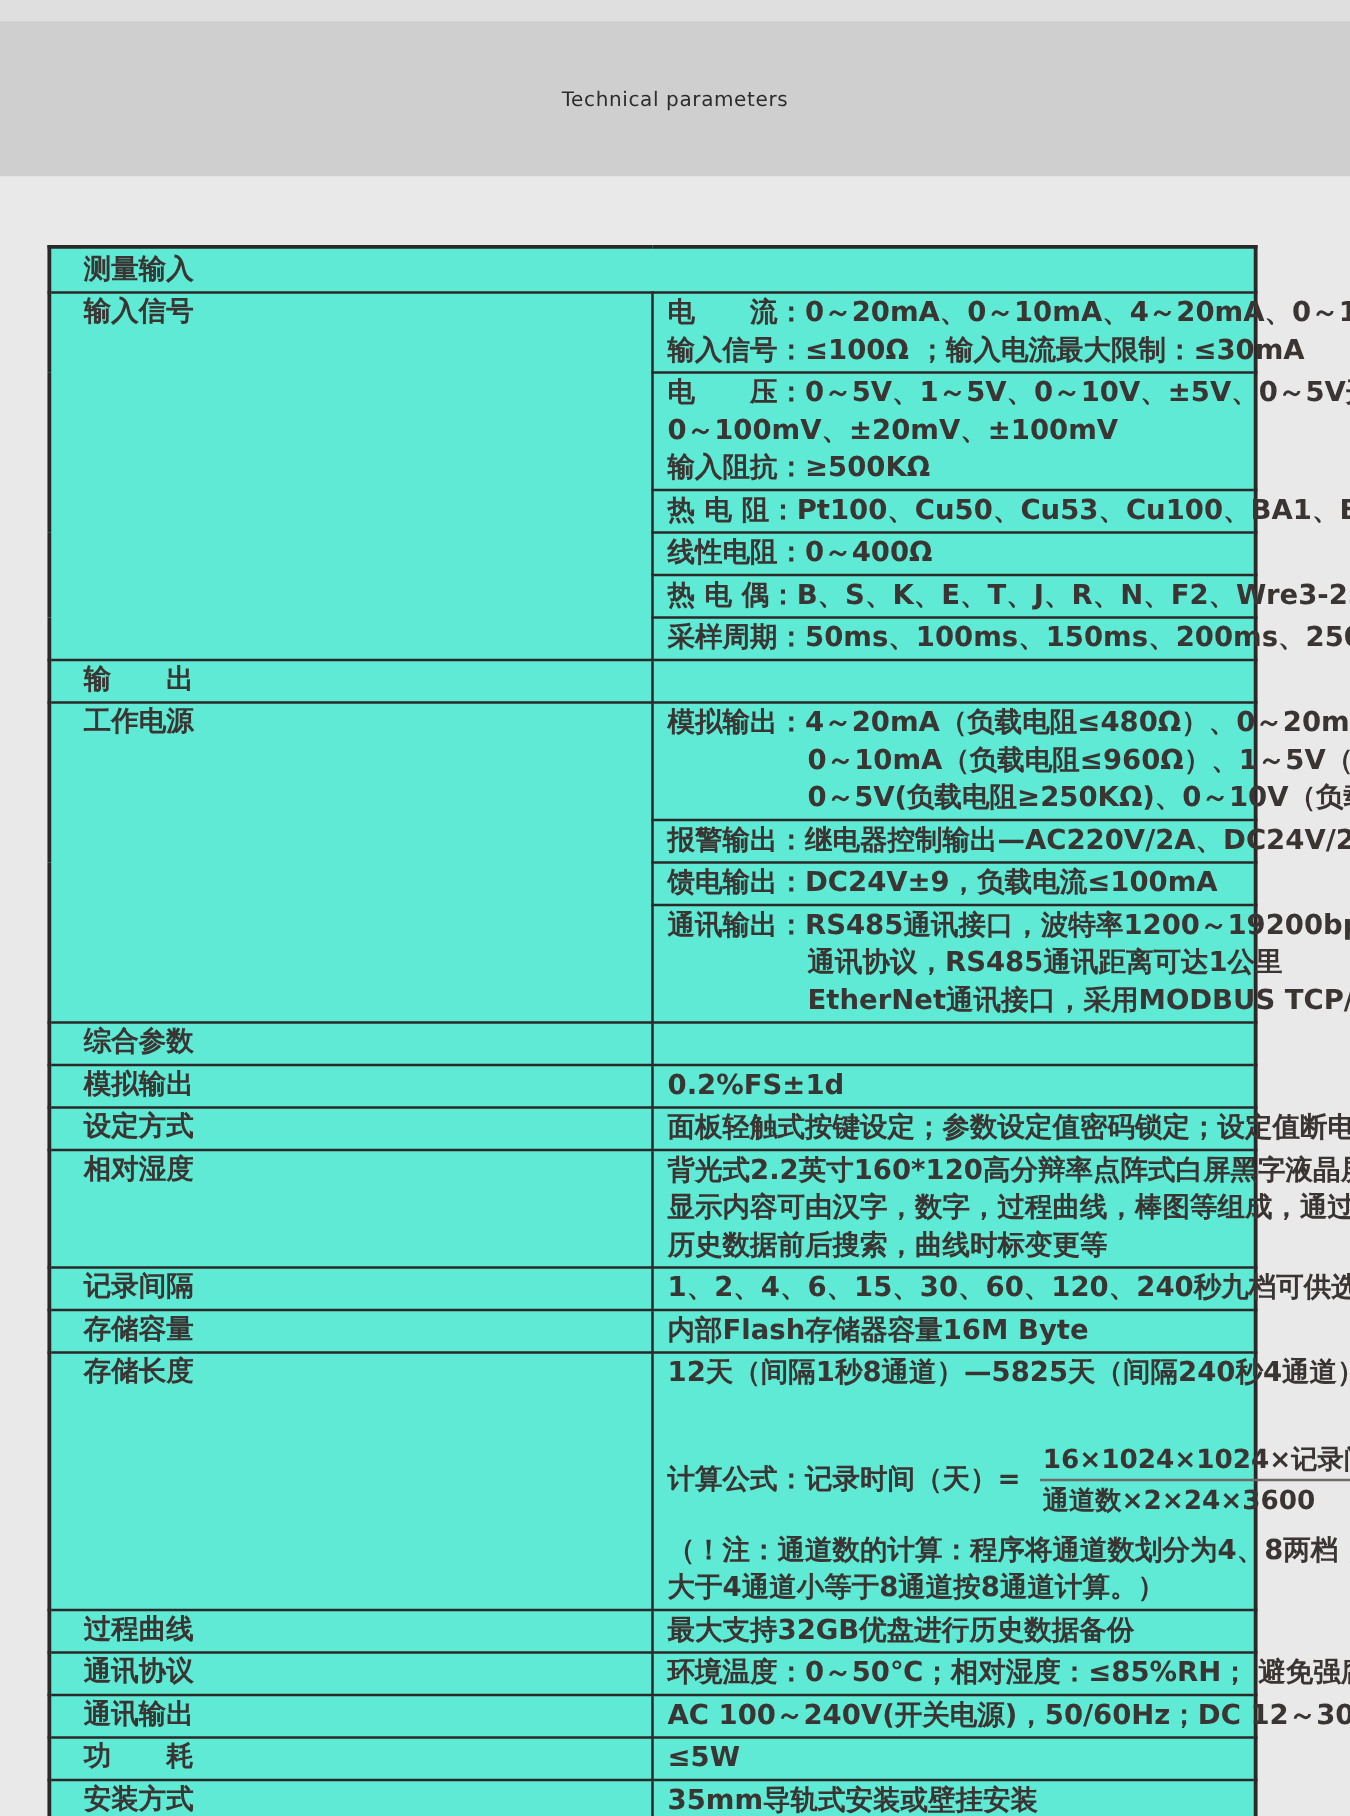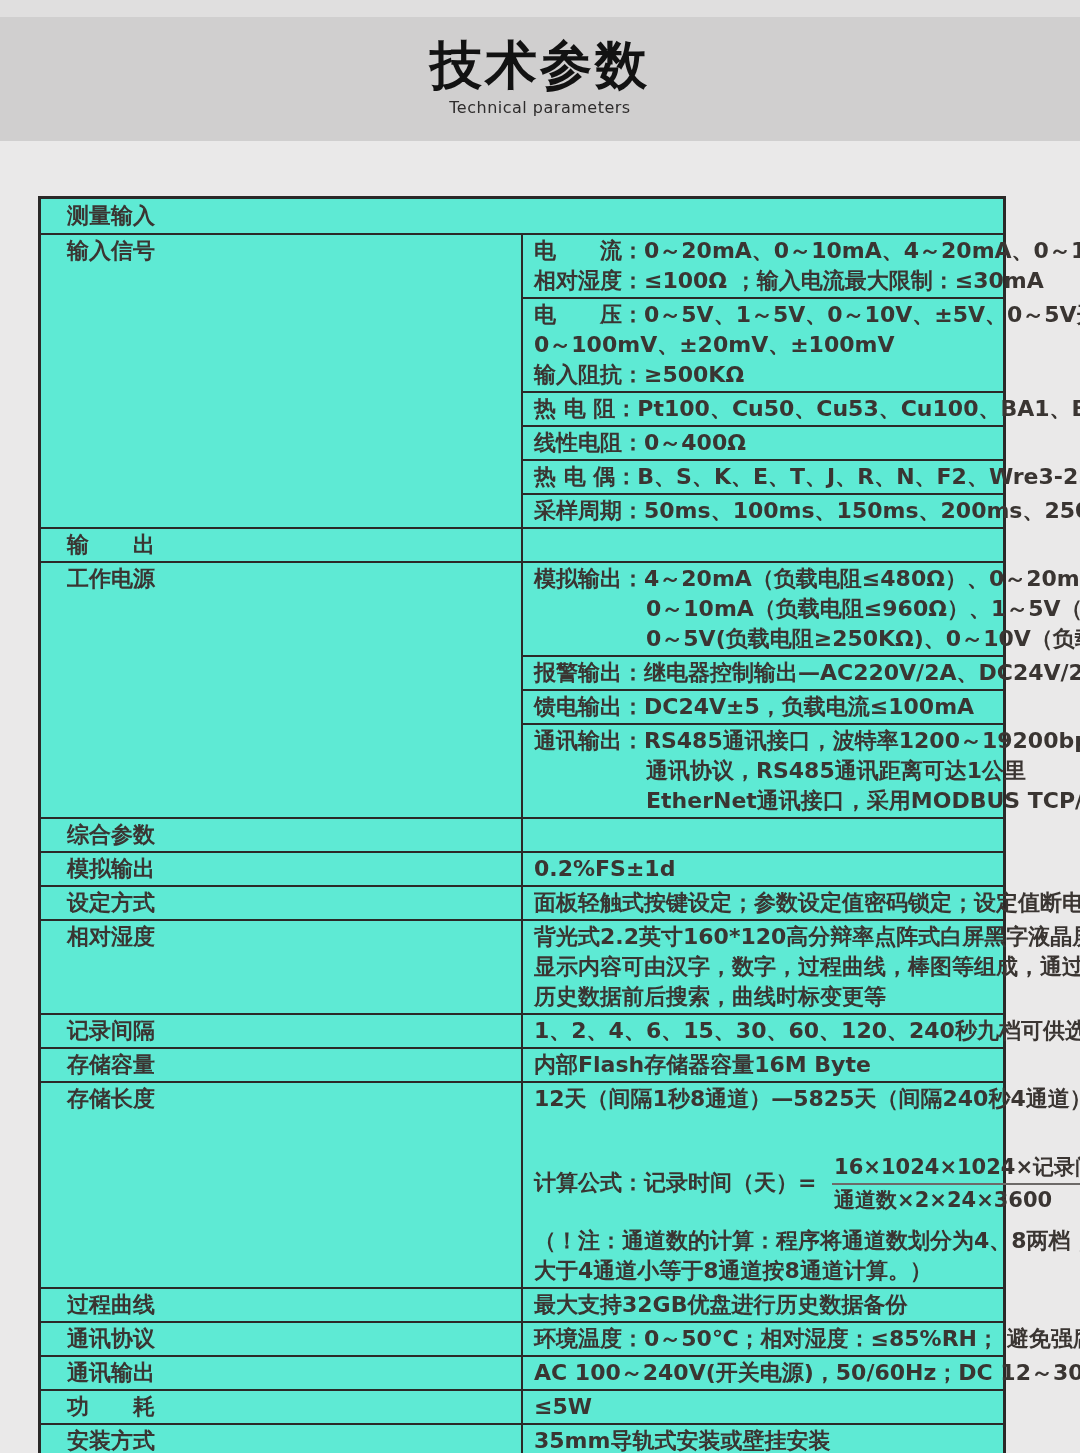--- a/index.html
+++ b/index.html
@@ -35,20 +35,21 @@
     border:2px solid #2b2928;
     font-size:22px;
     font-weight:bold;
     line-height:30px;
     vertical-align:top;
   }
   td.lbl{
     width:137px;
     padding:1px 12px 1px 26px;
     white-space:nowrap;
+    font-family:Liberation Mono, monospace;
   }
   td.val{
     padding:1px 6px 1px 11px;
   }
   tr.section td{
     padding:2px 0 2px 26px;
   }
   .ln{white-space:nowrap;}
   .ind{margin-left:112px;}
   
@@ -61,41 +62,40 @@
   .frac .num{border-bottom:2px solid #6d6a68;padding:0 6px 3px 2px;}
   .frac .den{padding:3px 6px 0 2px;}
   .sl-note1{margin-top:13px;}
 </style>
 </head>
 <body>
 
 <div class="top-strip"></div>
 
 <div class="header-band">
-  <div class="page-title">技术参数</div>
   <div class="page-subtitle">Technical parameters</div>
 </div>
 
 <div class="table-wrap">
 <table class="spec">
 
   <tbody>
         <tr class="section">
     <td colspan="2">
       <div class="ln">测量输入</div>
     </td>
   </tr>
 
   <tr>
     <td class="lbl" rowspan="6">
       <div class="ln">输入信号</div>
     </td>
     <td class="val">
       <div class="ln">电　　流：0～20mA、0～10mA、4～20mA、0～10mA开方、4～20mA开方</div>
-      <div class="ln">相对湿度：≤100Ω ；输入电流最大限制：≤30mA</div>
+      <div class="ln">输入信号：≤100Ω ；输入电流最大限制：≤30mA</div>
     </td>
   </tr>
   <tr>
     <td class="val">
       <div class="ln">电　　压：0～5V、1～5V、0～10V、±5V、0～5V开方、1～5V开方、0～20 mV、</div>
       <div class="ln">0～100mV、±20mV、±100mV</div>
       <div class="ln">输入阻抗：≥500KΩ</div>
     </td>
   </tr>
   <tr>
@@ -136,21 +136,21 @@
       <div class="ln ind">0～5V(负载电阻≥250KΩ)、0～10V（负载电阻≥4KΩ）</div>
     </td>
   </tr>
   <tr>
     <td class="val">
       <div class="ln">报警输出：继电器控制输出—AC220V/2A、DC24V/2A（阻性负载）</div>
     </td>
   </tr>
   <tr>
     <td class="val">
-      <div class="ln">馈电输出：DC24V±5，负载电流≤100mA</div>
+      <div class="ln">馈电输出：DC24V±9，负载电流≤100mA</div>
     </td>
   </tr>
   <tr>
     <td class="val">
       <div class="ln">通讯输出：RS485通讯接口，波特率1200～19200bps可设置，采用标MODBUS RTU</div>
       <div class="ln ind">通讯协议，RS485通讯距离可达1公里</div>
       <div class="ln ind">EtherNet通讯接口，采用MODBUS TCP/IP协议，通讯速率为10/100M自适应。</div>
     </td>
   </tr>
 

